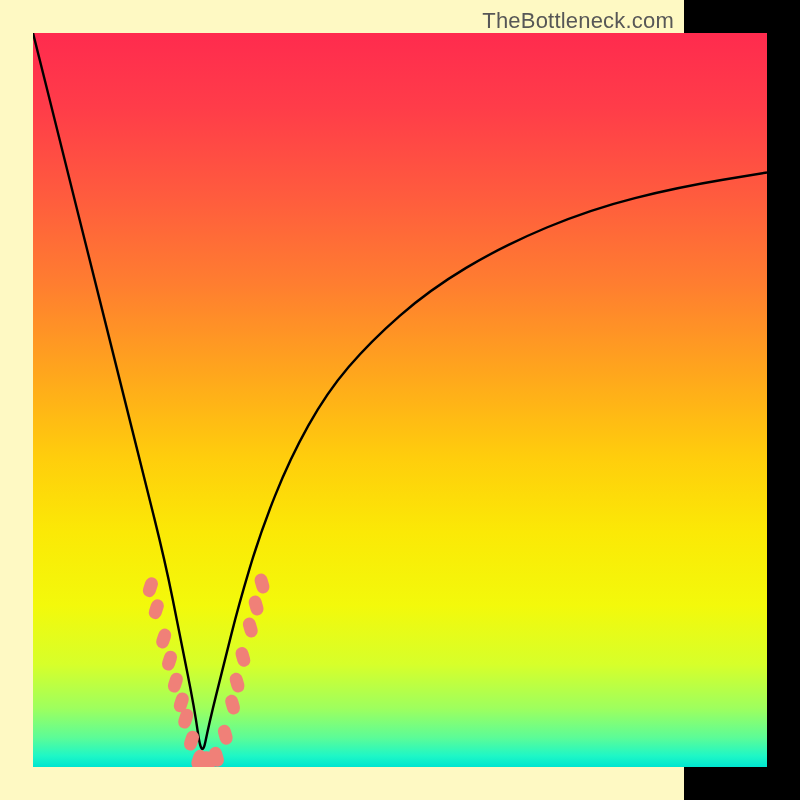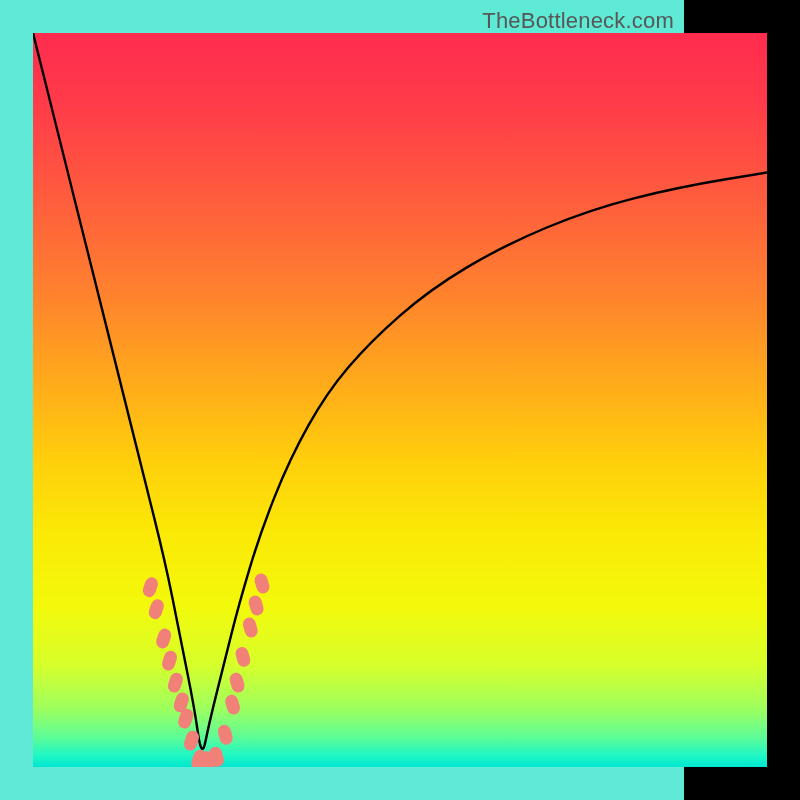--- a/index.html
+++ b/index.html
@@ -8,21 +8,21 @@
     width: 800px;
     height: 800px;
     overflow: hidden;
     background: #000;
     font-family: Arial, Helvetica, sans-serif;
   }
   #container {
     position: relative;
     width: 684px;
     height: 800px;
-    background: #5eead4;
+    background: #fef9c3;
   }
   #plot-area {
     position: absolute;
     left: 33px;
     top: 33px;
     width: 734px;
     height: 734px;
     background: linear-gradient(to bottom,
       #ff2b4e 0%,
       #ff3c49 10%,

